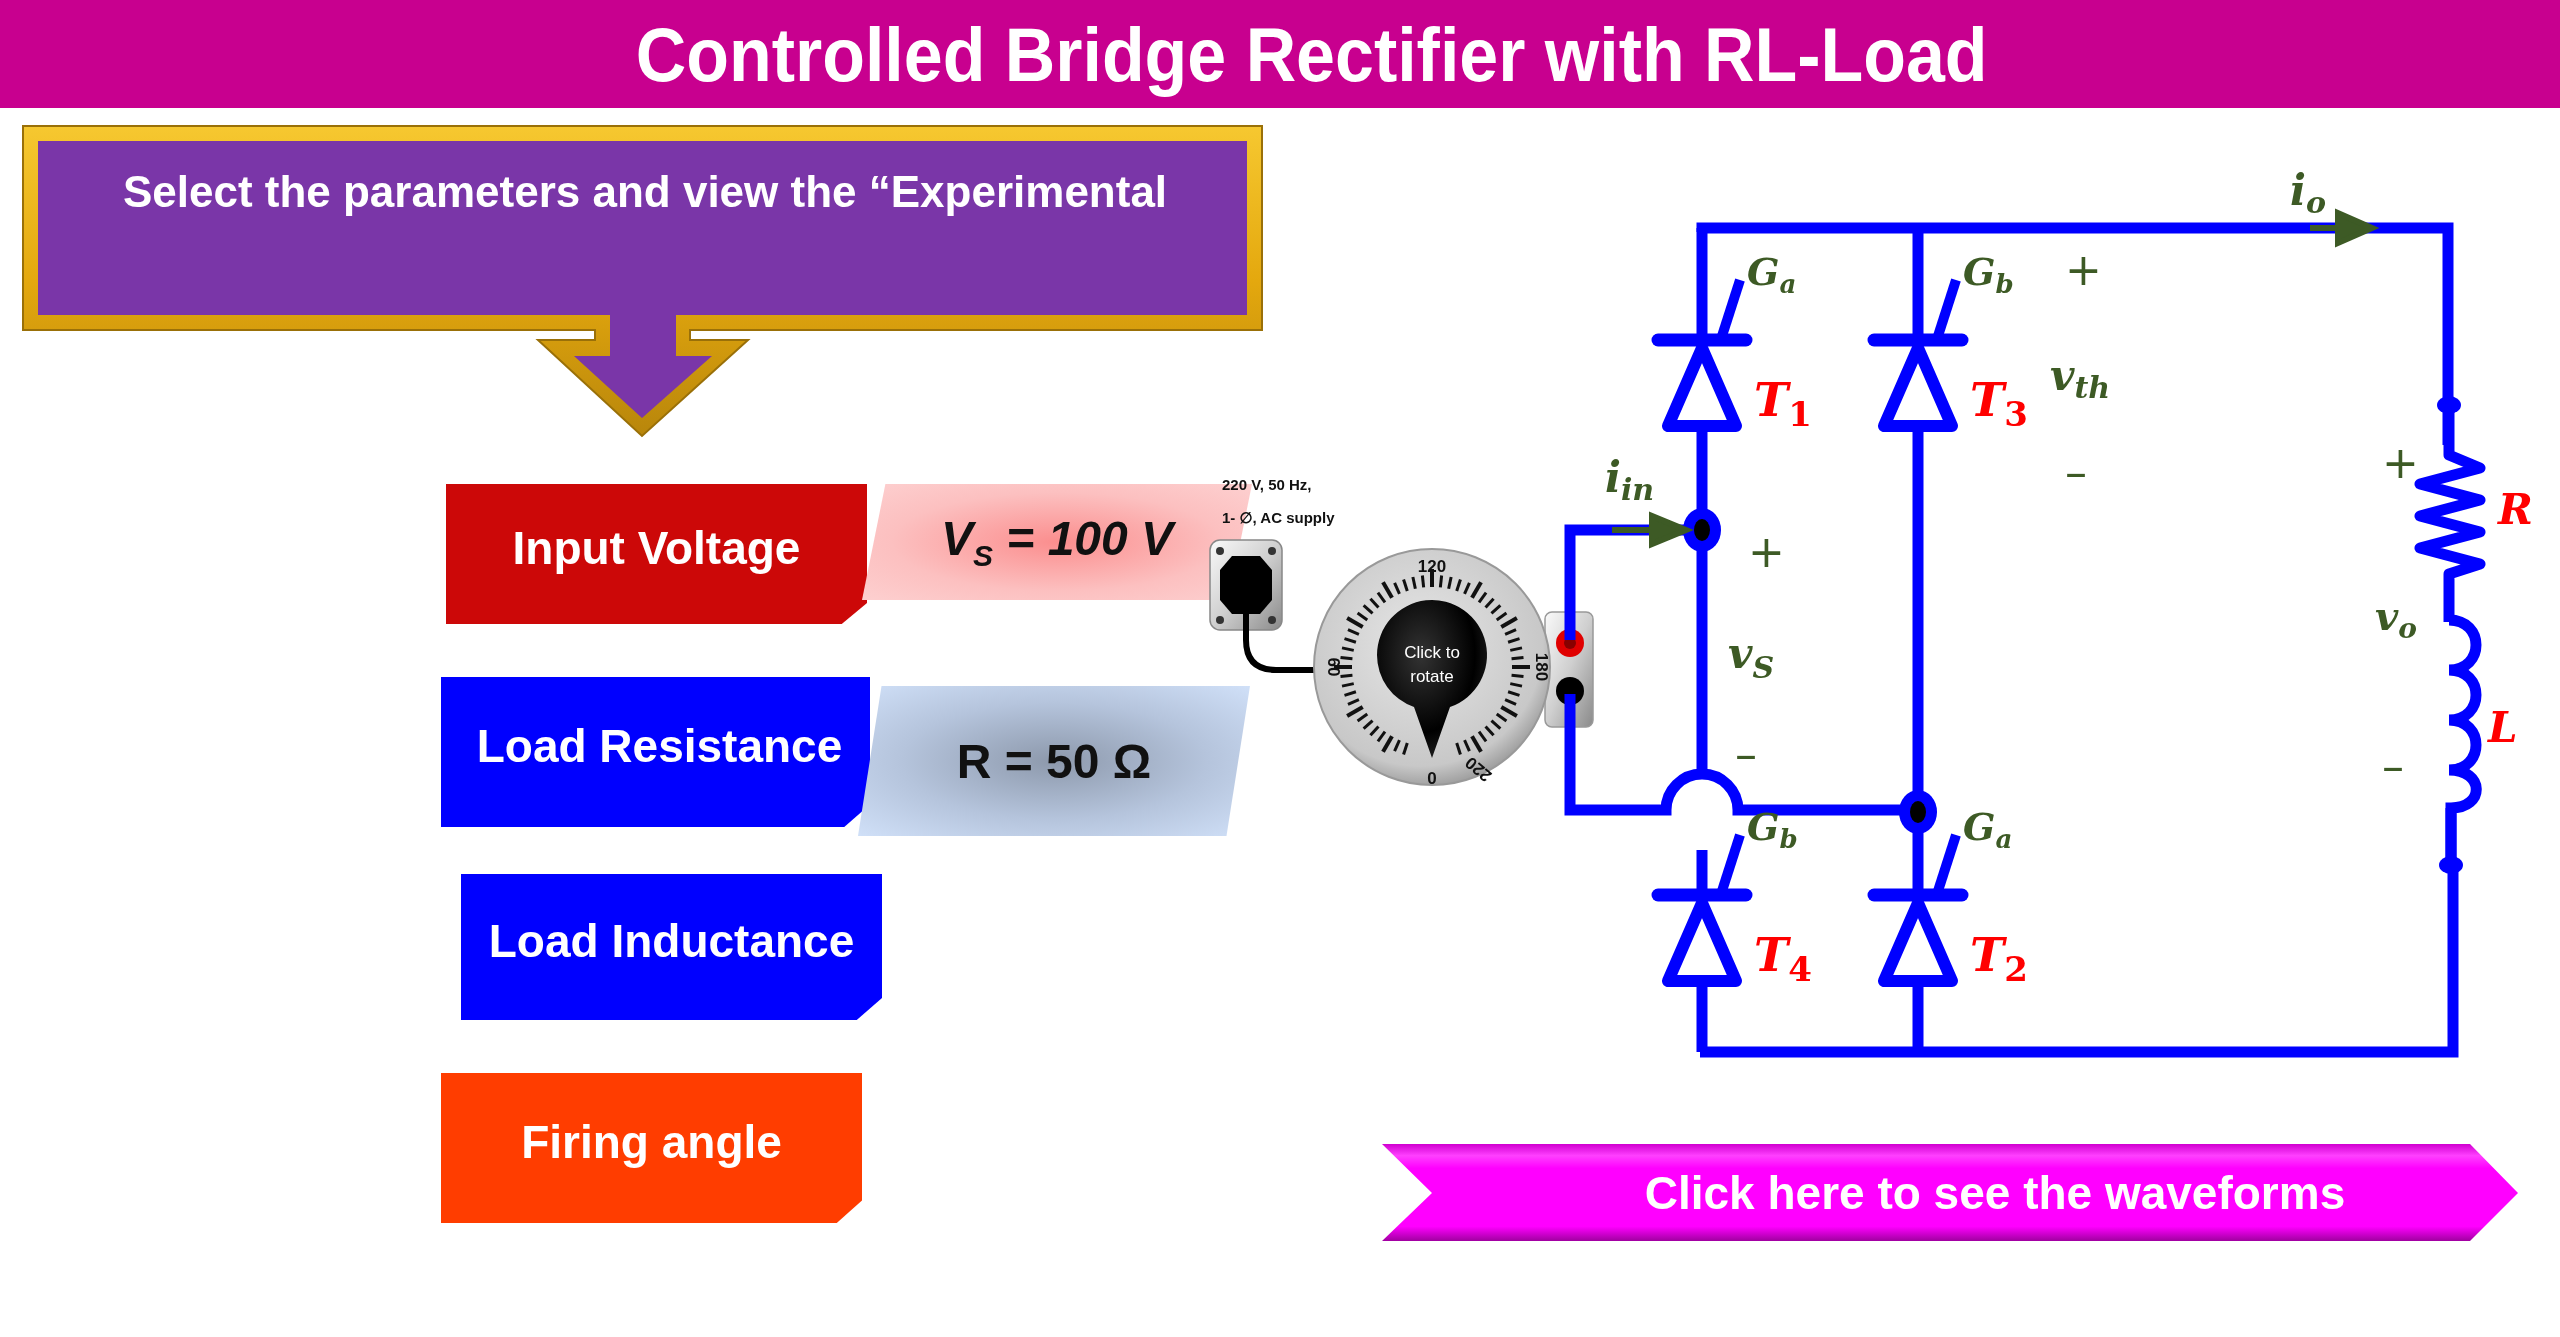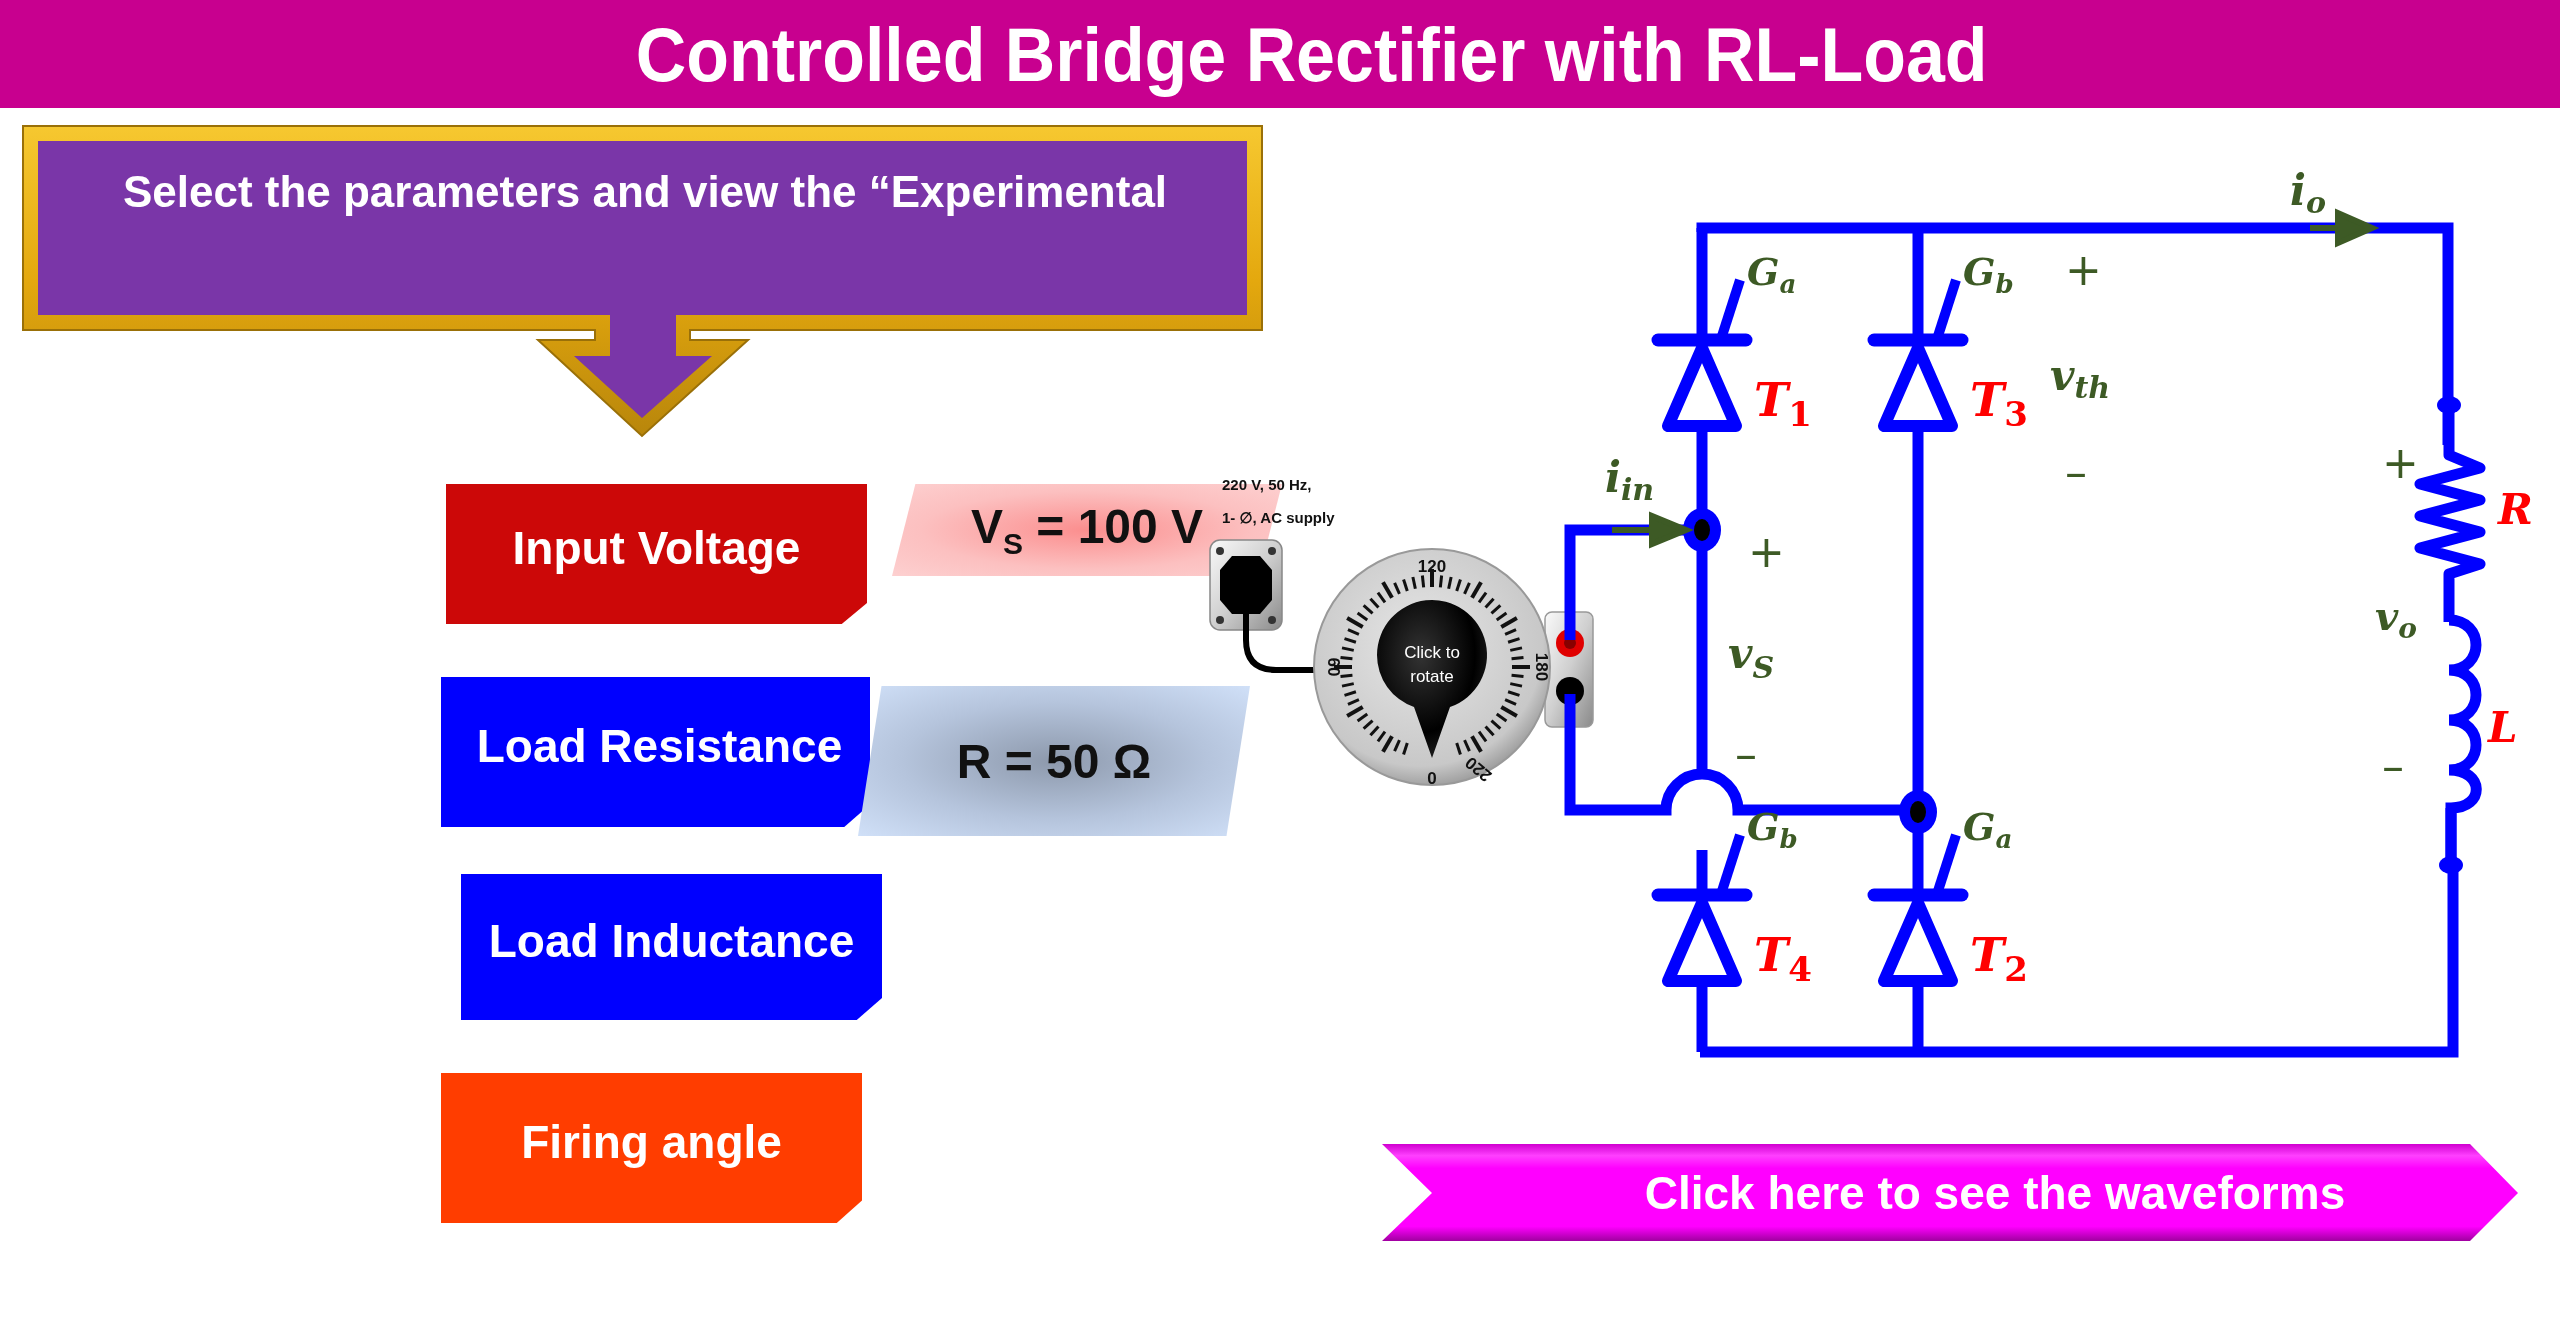--- a/index.html
+++ b/index.html
@@ -39,21 +39,21 @@
   <path d="M23 126 H1262 V330 H690 V340 H748 L642 436 L538 340 H595 V330 H23 Z" fill="url(#gold)" stroke="#9A7008" stroke-width="2"></path>
   <path d="M38 141 H1247 V315 H676 V356 H712 L642 418 L574 356 H610 V315 H38 Z" fill="#7A36A8"></path>
 </svg>
 <div id="callout-text" class="abs">
   <div>Select the parameters and view the “Experimental</div>
 </div>
 
 <div class="abs param-btn" style="left:446px;top:484px;width:421px;height:140px;background:#CC0808;">
   <span>Input Voltage</span>
 </div>
-<div class="abs val-box" style="left:892px;top:484px;width:390px;height:92px;background:radial-gradient(ellipse at 50% 50%, #FB8E8E 0%, #FCC0C0 60%, #FDD0D0 100%);">
+<div class="abs val-box" style="left:862px;top:484px;width:390px;height:116px;background:radial-gradient(ellipse at 50% 50%, #FB8E8E 0%, #FCC0C0 60%, #FDD0D0 100%);font-style:italic;">
   <span><span>V</span><sub style="font-size:30px;">S</sub><span> = 100 V</span></span>
 </div>
 
 <div class="abs param-btn" style="left:441px;top:677px;width:421px;height:150px;background:#0000FF;padding-left:8px;">
   <span>Load Resistance</span>
 </div>
 <div class="abs val-box" style="left:858px;top:686px;width:392px;height:150px;background:radial-gradient(ellipse at 50% 50%, #8D99AC 0%, #B5C4DC 55%, #D0E0F8 100%);">R = 50 Ω</div>
 
 <div class="abs param-btn" style="left:441px;top:874px;width:421px;height:146px;background:#0000FF;margin-left:20px;">
   <span>Load Inductance</span>

